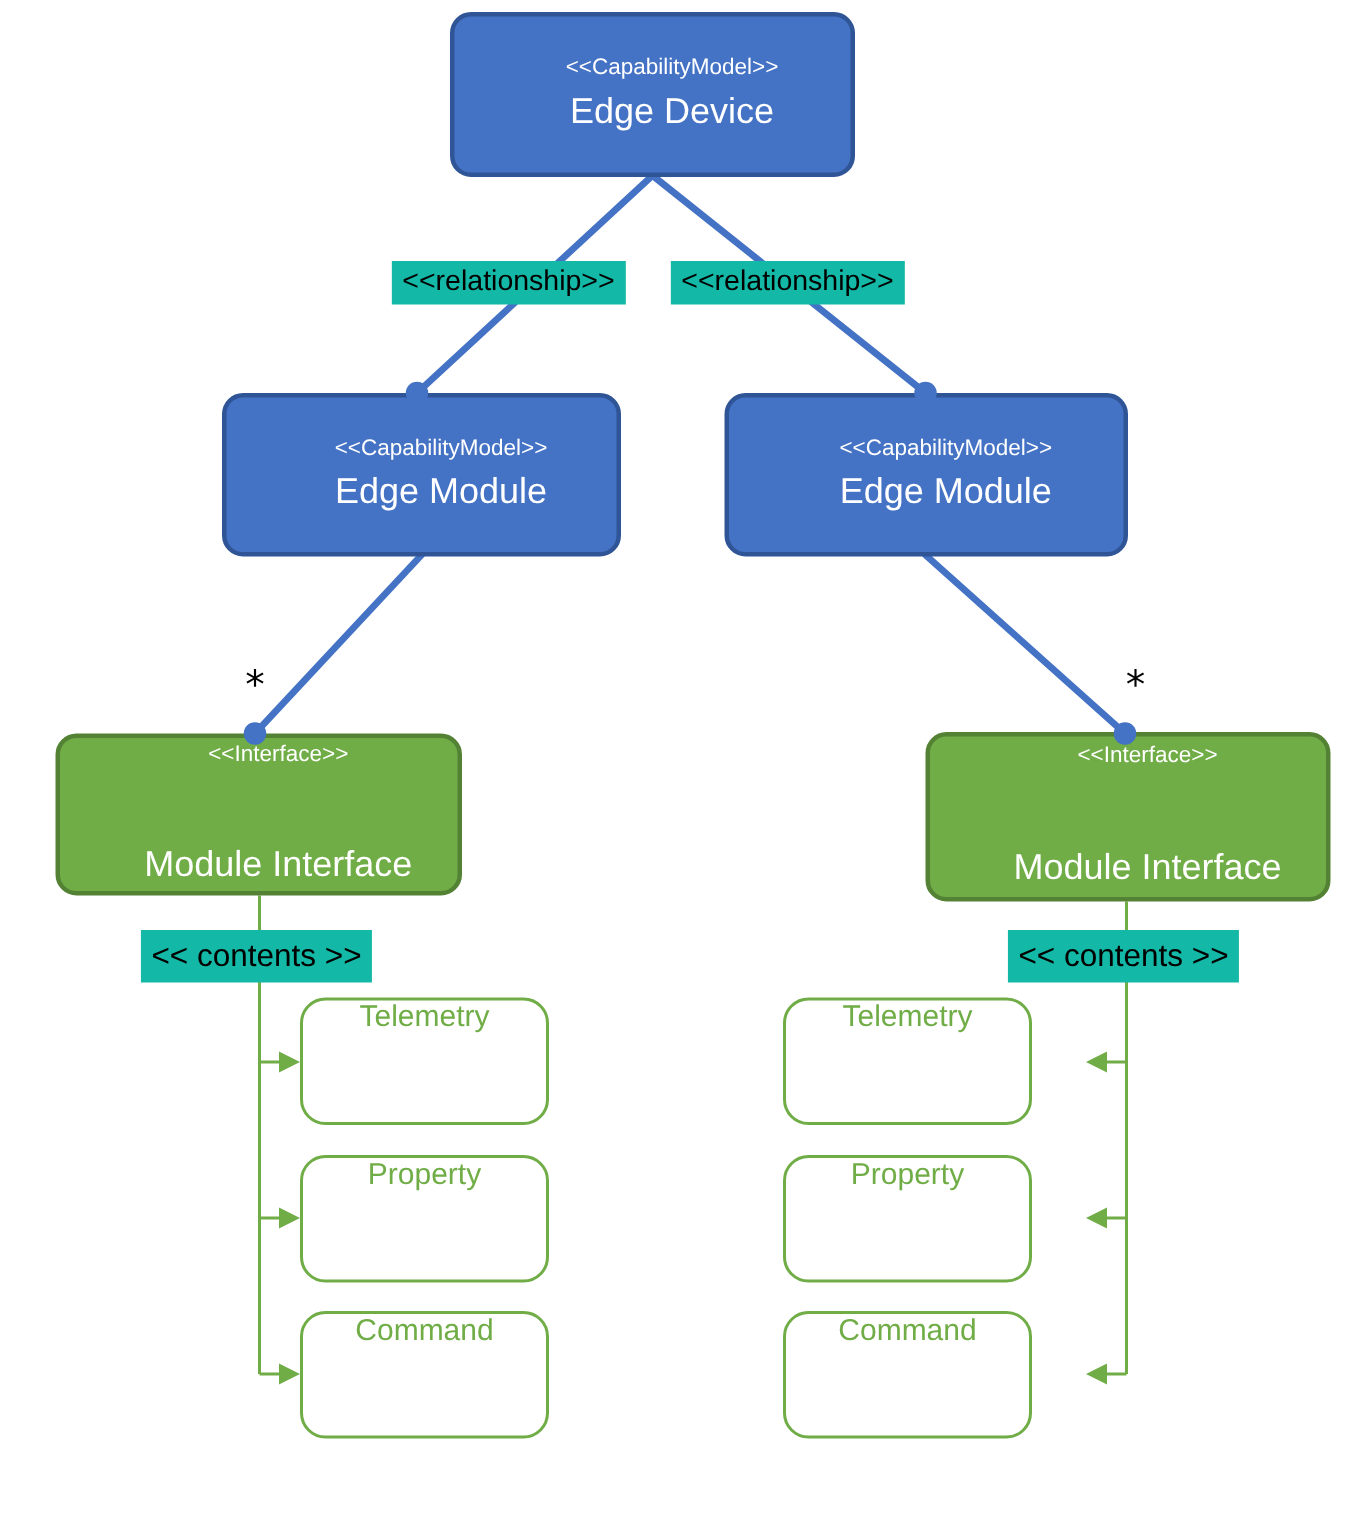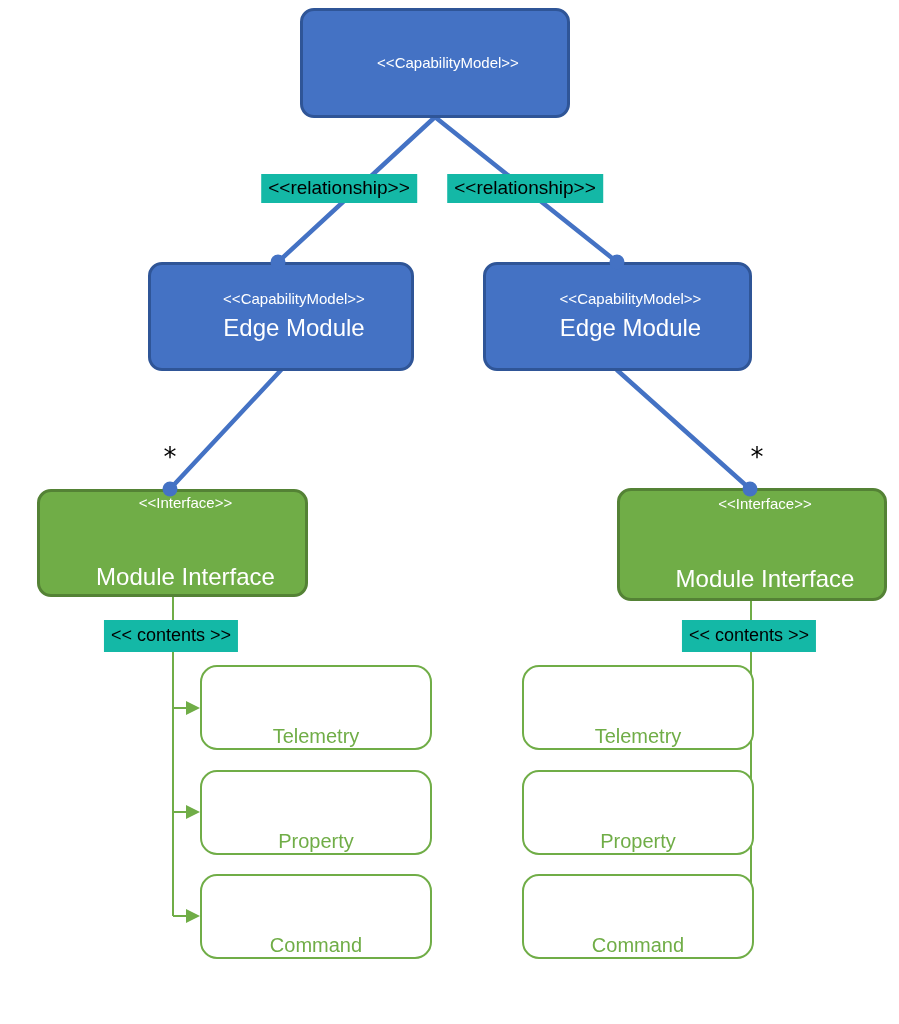--- a/index.html
+++ b/index.html
@@ -28,43 +28,43 @@
     color: #ffffff;
     padding-left: 26px;
   }
   .node.blue  { background: #4472C4; border: 3px solid #2F5597; }
   .node.green { background: #70AD47; border: 3px solid #548235; gap: 45px; }
   .node .stereotype { font-size: 15px; line-height: 1.25; }
   .node .name { font-size: 24px; line-height: 1.25; margin-top: 5px; }
   .item {
     position: absolute;
     box-sizing: border-box;
-    width: 232px;
+    width: 166px;
     height: 85px;
     background: #ffffff;
     border: 2.5px solid #70AD47;
     border-radius: 17px;
     color: #70AD47;
     font-size: 20px;
     display: flex;
-    align-items: flex-end;
+    align-items: flex-start;
     justify-content: center;
     text-align: center;
   }
   .float-label {
     position: absolute;
     transform: translateX(-50%);
     background: #14b8a6;
     color: #000000;
     font-size: 19px;
     line-height: 1.2;
     padding: 3px 7px;
     white-space: nowrap;
   }
-  .contents-label { font-size: 18px; padding: 5px 7px; }
+  .contents-label { font-size: 21px; padding: 5px 7px; }
   .mult {
     position: absolute;
     transform: translateX(-50%);
     color: #000000;
     font-size: 26px;
     line-height: 1;
     font-family: "DejaVu Sans", sans-serif;
   }
 </style>
 </head>
@@ -85,20 +85,21 @@
     <path d="M186,909 L200,916 L186,923 Z" fill="#70AD47"></path>
 
     <path d="M751,601 V916 M751,708 H736 M751,812 H736 M751,916 H736" stroke="#70AD47" stroke-width="2" fill="none"></path>
     <path d="M738,701 L724,708 L738,715 Z" fill="#70AD47"></path>
     <path d="M738,805 L724,812 L738,819 Z" fill="#70AD47"></path>
     <path d="M738,909 L724,916 L738,923 Z" fill="#70AD47"></path>
   </svg>
 
   <div class="node blue" style="left:300px; top:8px; width:270px; height:110px;">
     <div class="stereotype">&lt;&lt;CapabilityModel&gt;&gt;</div>
+    <div class="name">Edge Device</div>
   </div>
 
   <div class="float-label" style="left:339px; top:174px;">&lt;&lt;relationship&gt;&gt;</div>
   <div class="float-label" style="left:525px; top:174px;">&lt;&lt;relationship&gt;&gt;</div>
 
   <div class="node blue" style="left:148px; top:262px; width:266px; height:109px;">
     <div class="stereotype">&lt;&lt;CapabilityModel&gt;&gt;</div>
     <div class="name">Edge Module</div>
   </div>
   <div class="node blue" style="left:483px; top:262px; width:269px; height:109px;">

